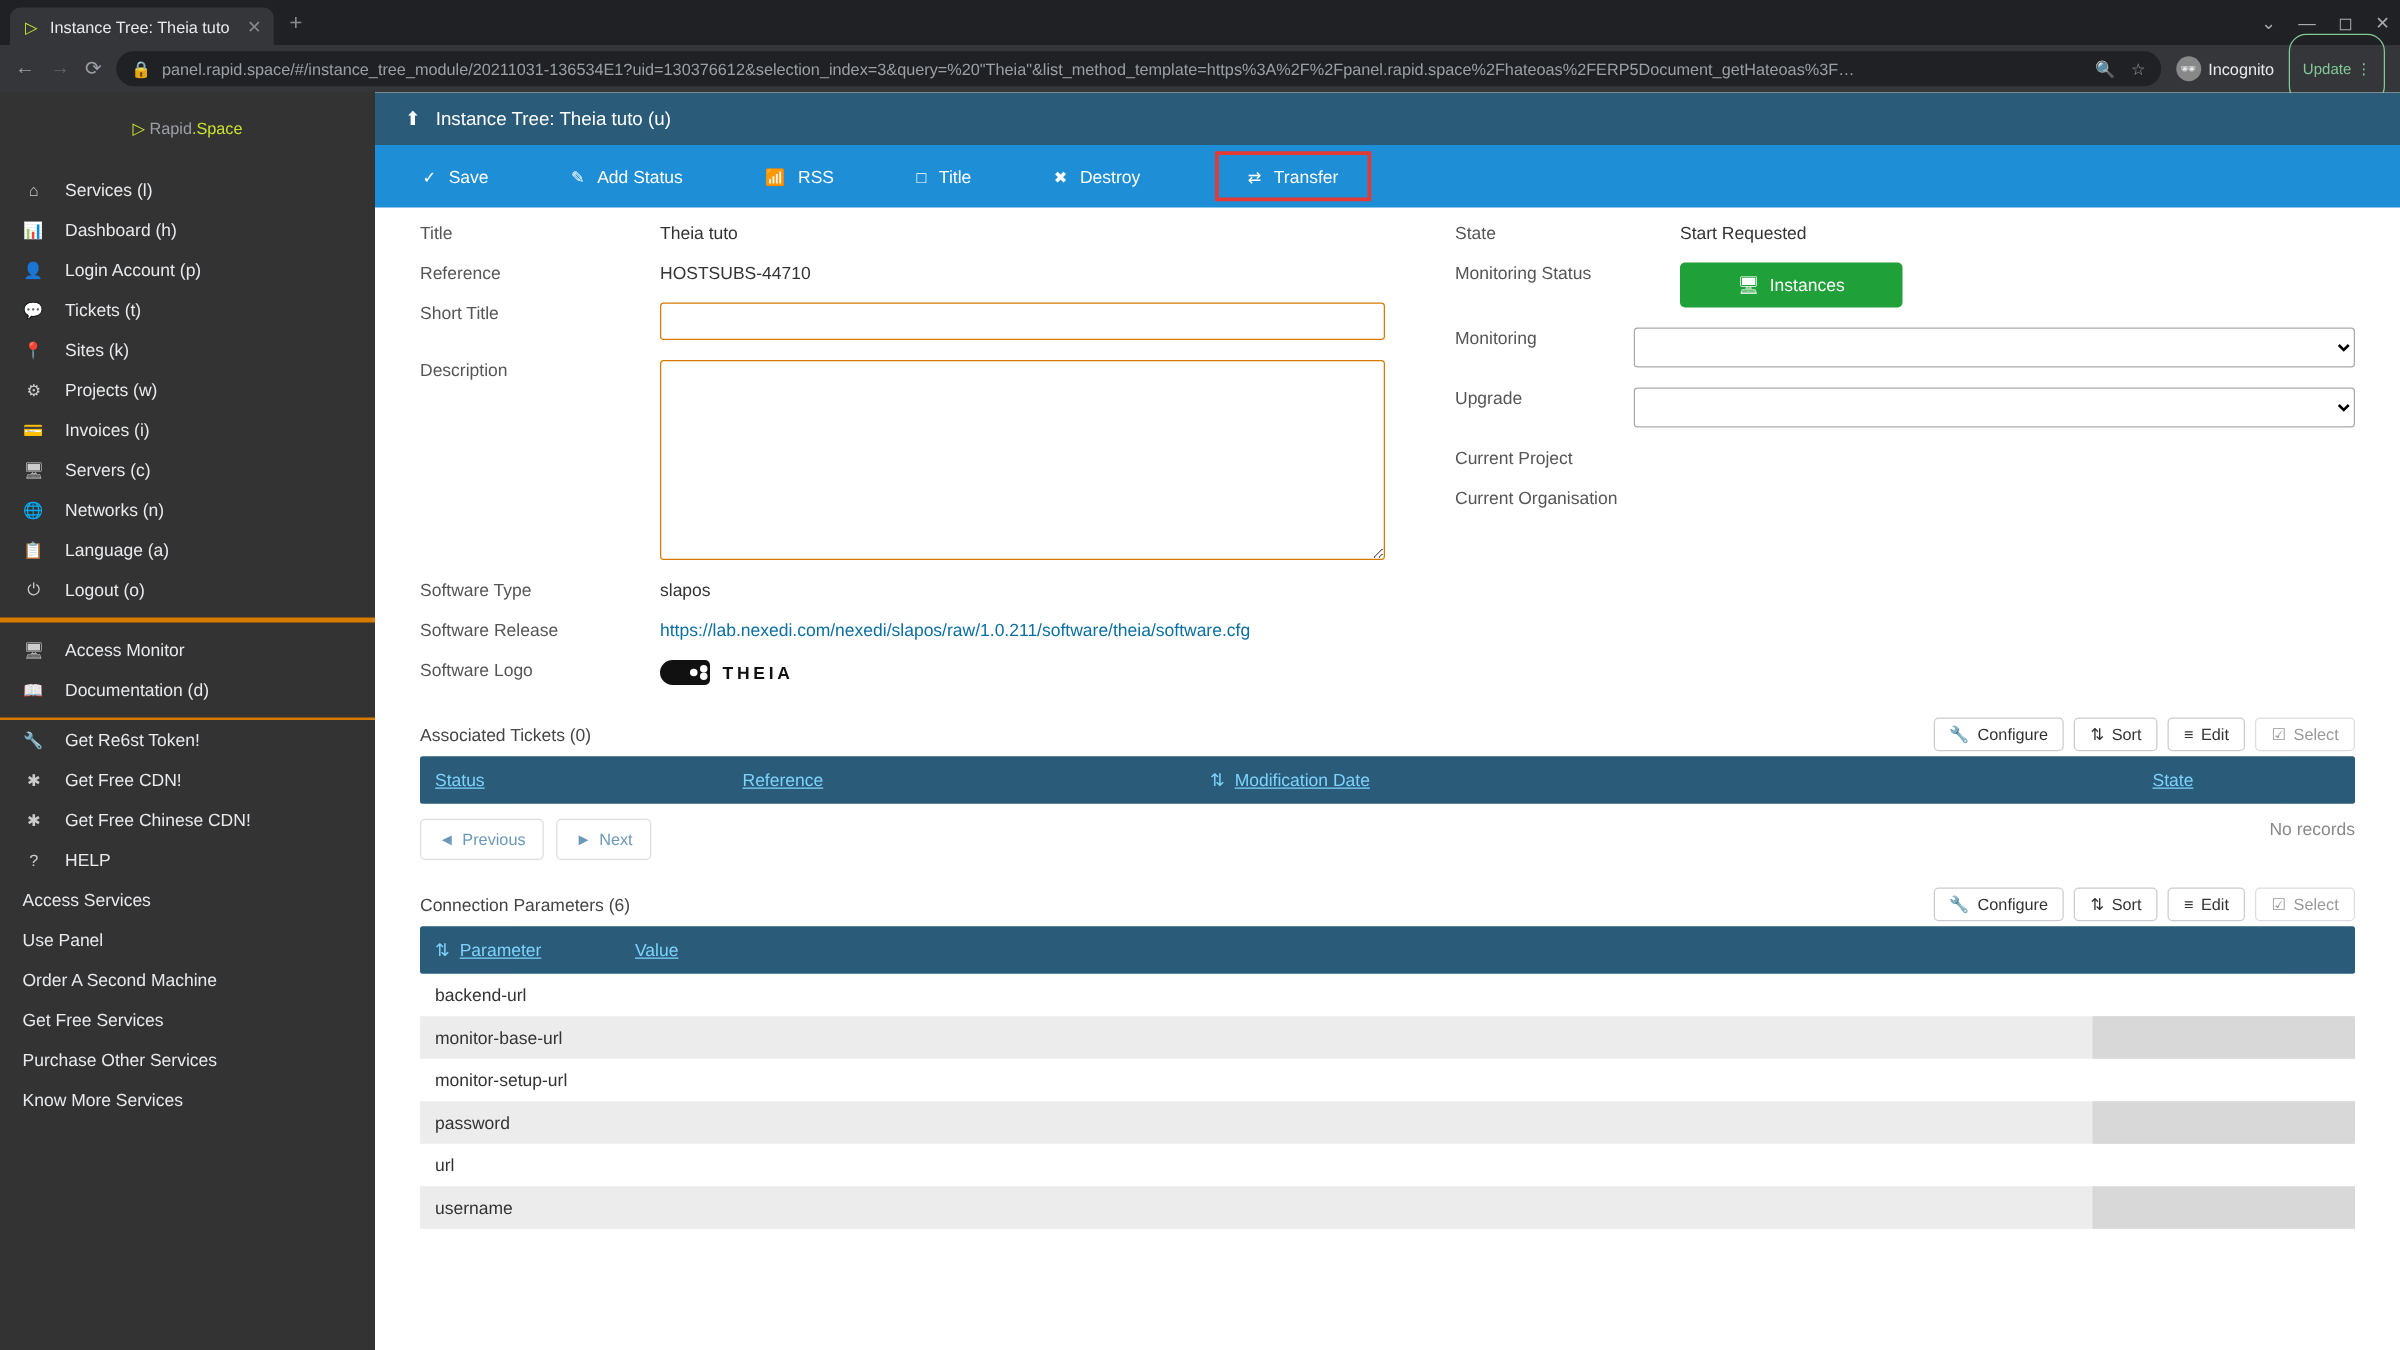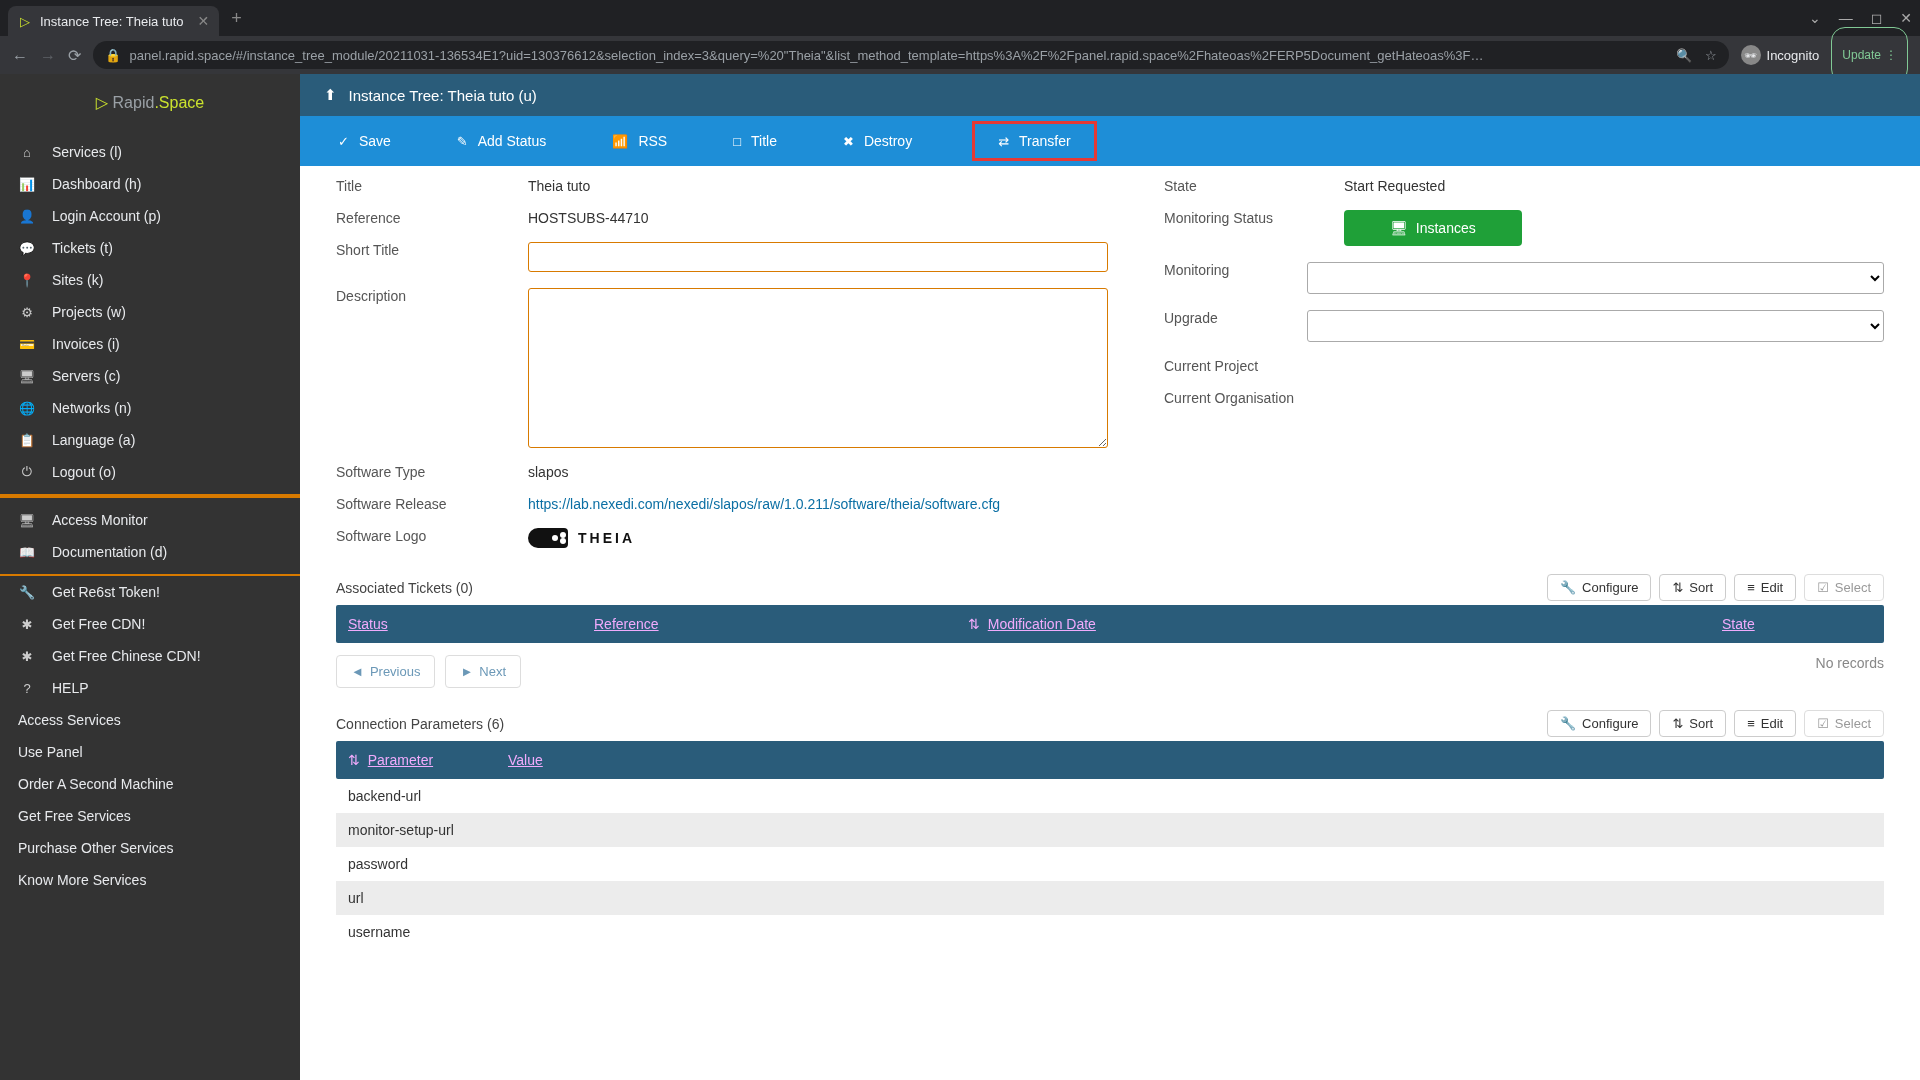--- a/index.html
+++ b/index.html
@@ -18,21 +18,21 @@
 .url-field { flex:1; background: #202124; border-radius: 20px; height: 28px; display:flex; align-items:center; padding: 0 12px; color:#9aa0a6; font-size:13px; }
 .url-field .lock { margin-right: 8px; }
 .incognito { display:flex; align-items:center; gap:6px; color:#e8eaed; font-size:13px; }
 .incognito-ic { width:20px; height:20px; background:#888; border-radius:50%; display:flex; align-items:center; justify-content:center; font-size:10px; }
 .update-btn { background:transparent; border:1px solid #81c995; color:#81c995; border-radius:14px; padding:20px 10px; font-size:12px; display:flex; align-items:center; gap:4px; }
 
 
 .app { display:flex; height: calc(1080px - 74px); }
 .sidebar { width: 300px; background:#333; color:#e8eaed; font-size:14px; overflow-y:auto; }
 .logo { height: 56px; display:flex; align-items:center; justify-content:center; border-bottom:0; }
-.logo-text { font-size:16px; color:#cbe22e; }
+.logo-text { font-size:13px; color:#cbe22e; }
 .logo-text .gr { color:#9aa0a6; }
 
 .side-section { border-top:2px solid #d87a00; border-bottom:2px solid #d87a00; padding: 6px 0; }
 .side-section.nobt { border-top: none; }
 .side-item { display:flex; align-items:center; gap:16px; padding: 8px 18px; cursor:pointer; }
 .side-item .ic { width:18px; font-size:13px; text-align:center; color:#ccc; }
 .side-item.sub { }
 .side-item.q .ic::before { content:"?"; }
 
 .main { flex:1; background:#fff; display:flex; flex-direction:column; overflow-y:auto; }
@@ -58,21 +58,21 @@
 .theia-logo .dots { width:40px; height:20px; background:#111; border-radius:10px 4px 4px 10px; position:relative; }
 .theia-logo .dots::after { content:""; position:absolute; right:2px; top:4px; width:6px; height:6px; background:#fff; border-radius:50%; box-shadow: 0 6px 0 #fff, -8px 3px 0 #fff; }
 
 .section-title { font-size:14px; color:#444; margin-top:14px; }
 .tools-row { display:flex; align-items:center; margin-bottom:4px; }
 .tools-row .section-title { margin-top:0; }
 .tool-btns { margin-left:auto; display:flex; gap:8px; }
 .tool-btn { border:1px solid #ccc; background:#fff; border-radius:4px; padding:5px 12px; font-size:13px; display:flex; align-items:center; gap:6px; cursor:pointer; }
 .tool-btn.dis { color:#999; border-color:#ddd; }
 
-.tbl-header { background:#2a5c7a; color:#f0abfc; display:flex; padding:11px 12px; border-radius:2px; font-size:14px; }
+.tbl-header { background:#2a5c7a; color:#7dd3fc; display:flex; padding:11px 12px; border-radius:2px; font-size:14px; }
 .tbl-header .th { text-decoration:underline; cursor:pointer; }
 .th-status { width: 246px; }
 .th-ref { width: 374px; }
 .th-mod { flex:1; display:flex; gap:8px; }
 .th-state { width: 150px; }
 .th-param { width: 160px; display:flex; gap:8px; }
 .th-value { flex:1; }
 
 .pager { display:flex; gap:10px; padding:12px 0; }
 .pager-btn { border:1px solid #ddd; background:#fff; border-radius:4px; padding:8px 14px; font-size:13px; color:#6b98b7; cursor:pointer; display:flex; align-items:center; gap:6px; }
@@ -389,20 +389,25 @@
             <span>⇅</span>
             <span class="th">Parameter</span>
           </span>
         <span class="th th-value">Value</span>
       </div>
       <div class="conn-table" id="conn-rows">
           <div class="crow r1">
             <span class="cparam">backend-url</span>
             <span class="cval"></span>
           </div>
+          <div class="crow r2">
+            <span class="cparam">monitor-base-url</span>
+            <span class="cval"></span>
+            <span class="cextra"></span>
+          </div>
           <div class="crow r3">
             <span class="cparam">monitor-setup-url</span>
             <span class="cval"></span>
           </div>
           <div class="crow r4">
             <span class="cparam">password</span>
             <span class="cval"></span>
             <span class="cextra"></span>
           </div>
           <div class="crow r5">

